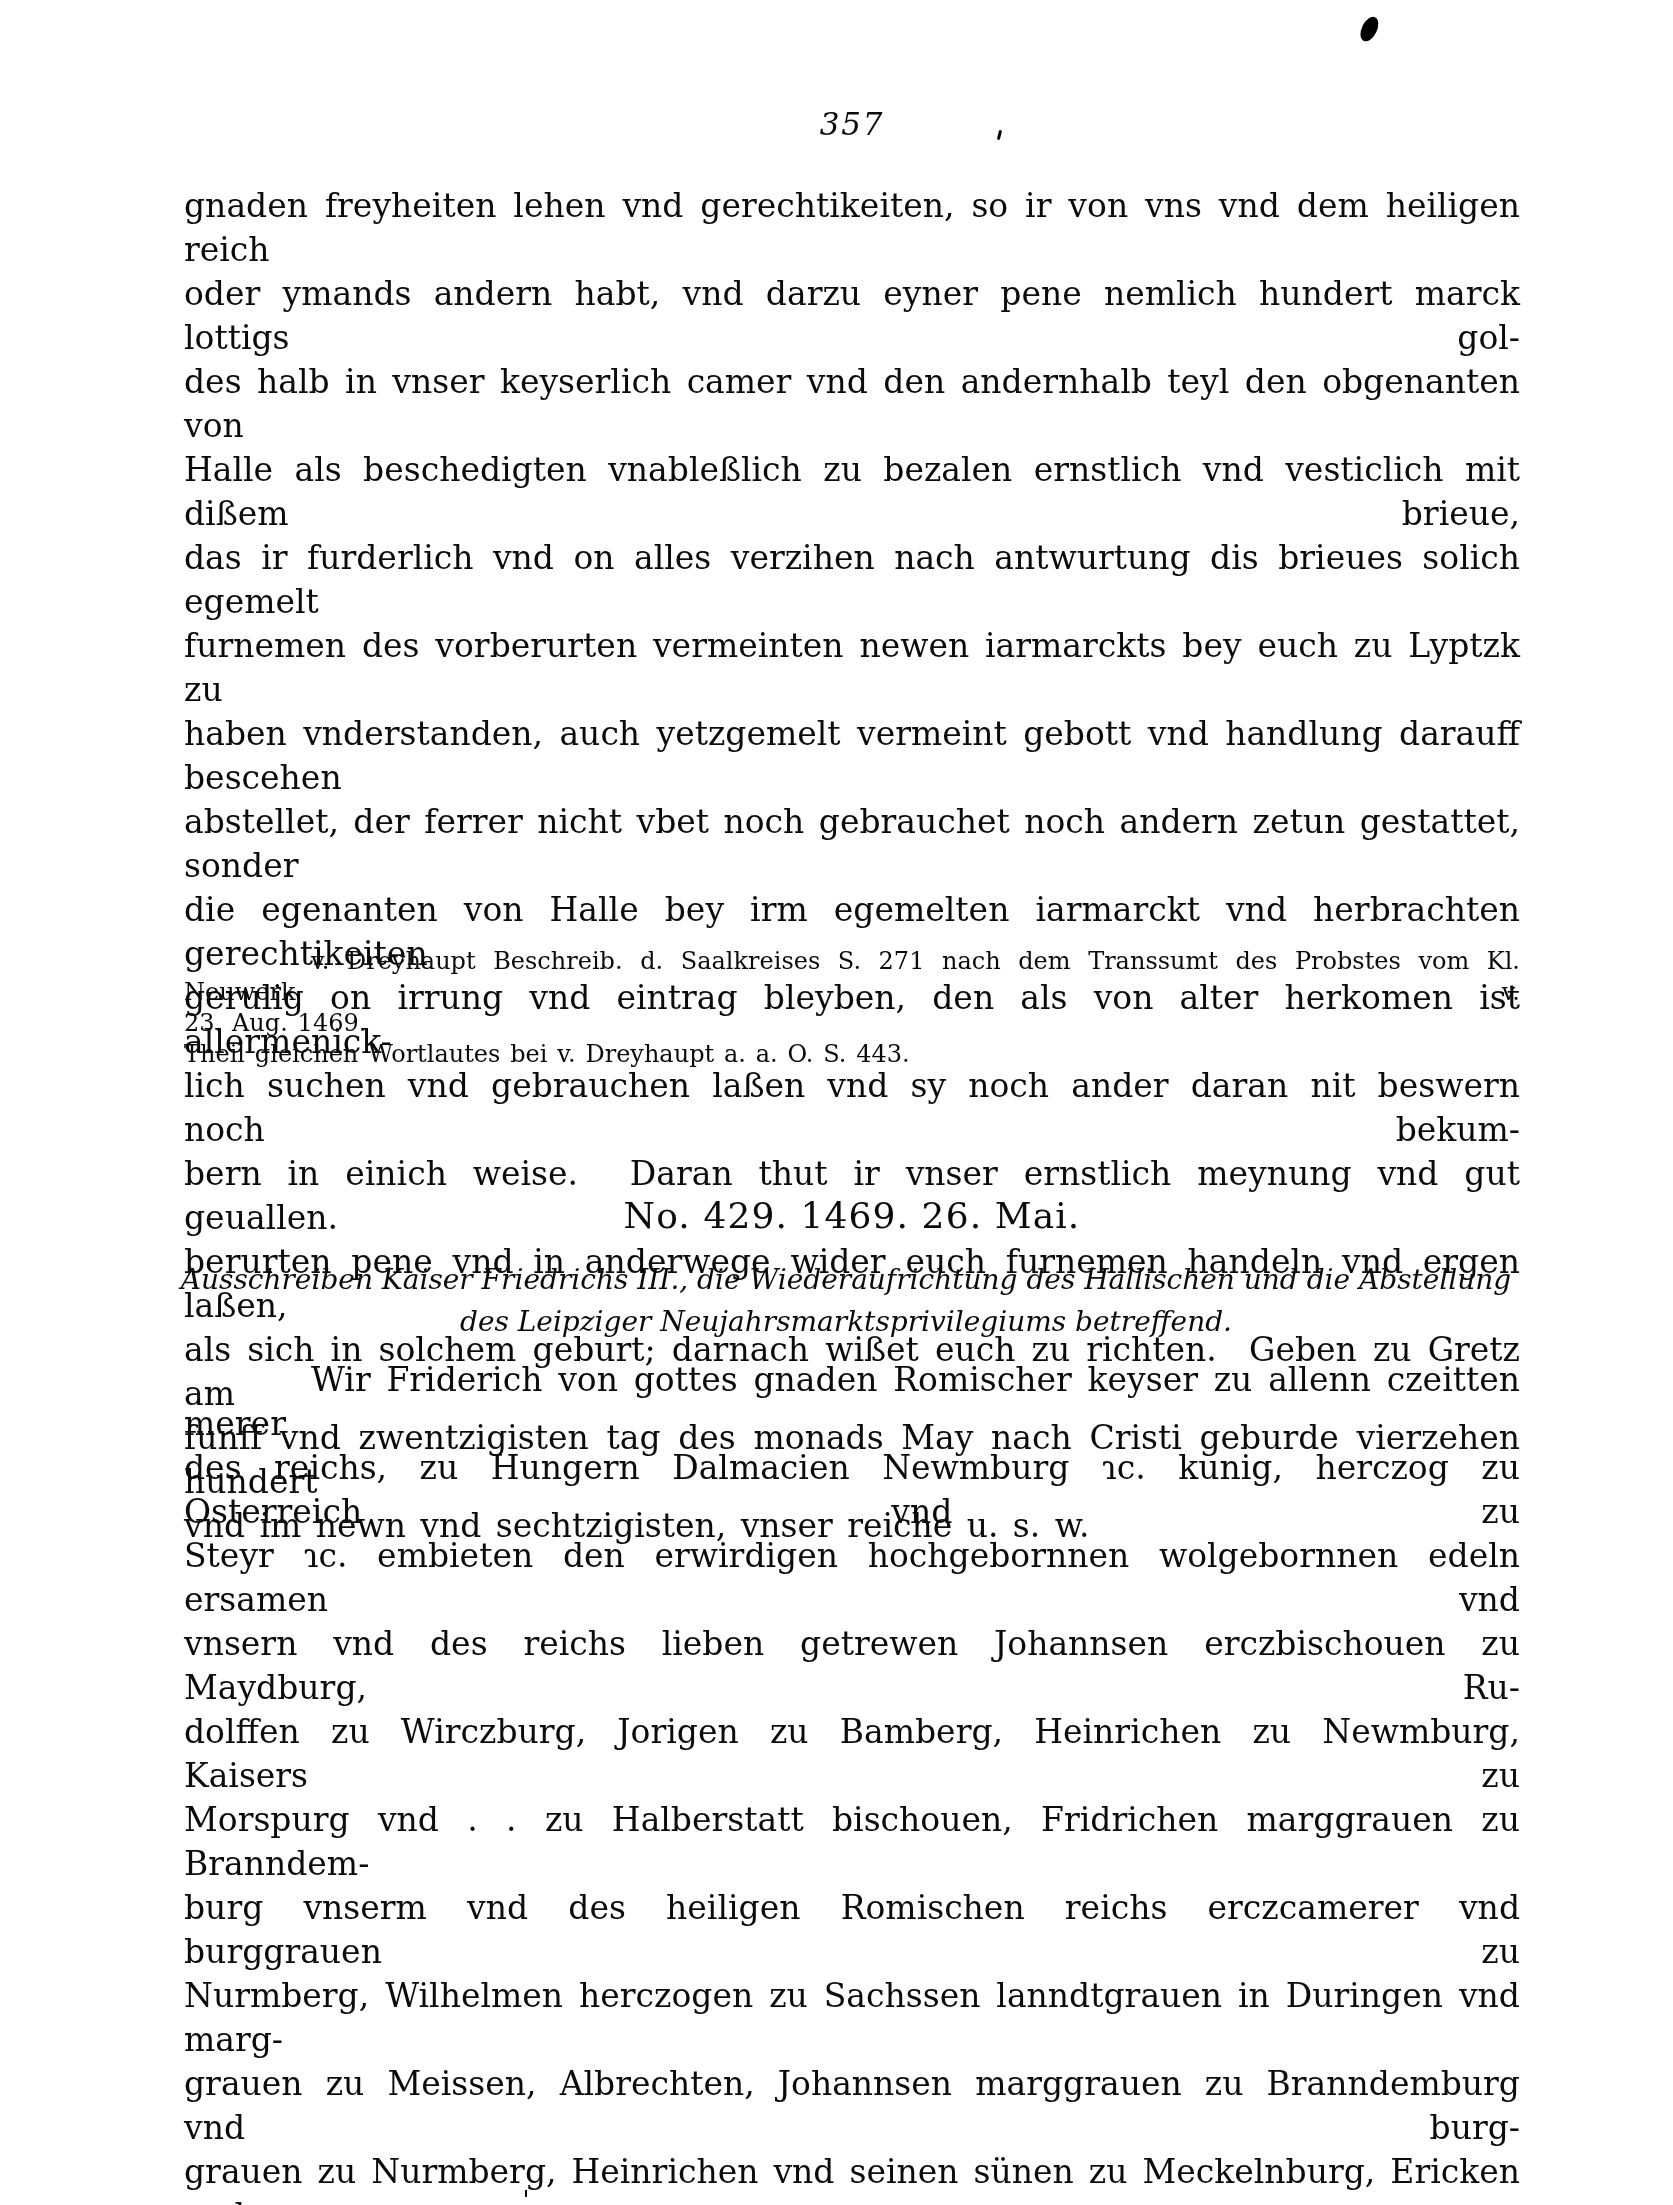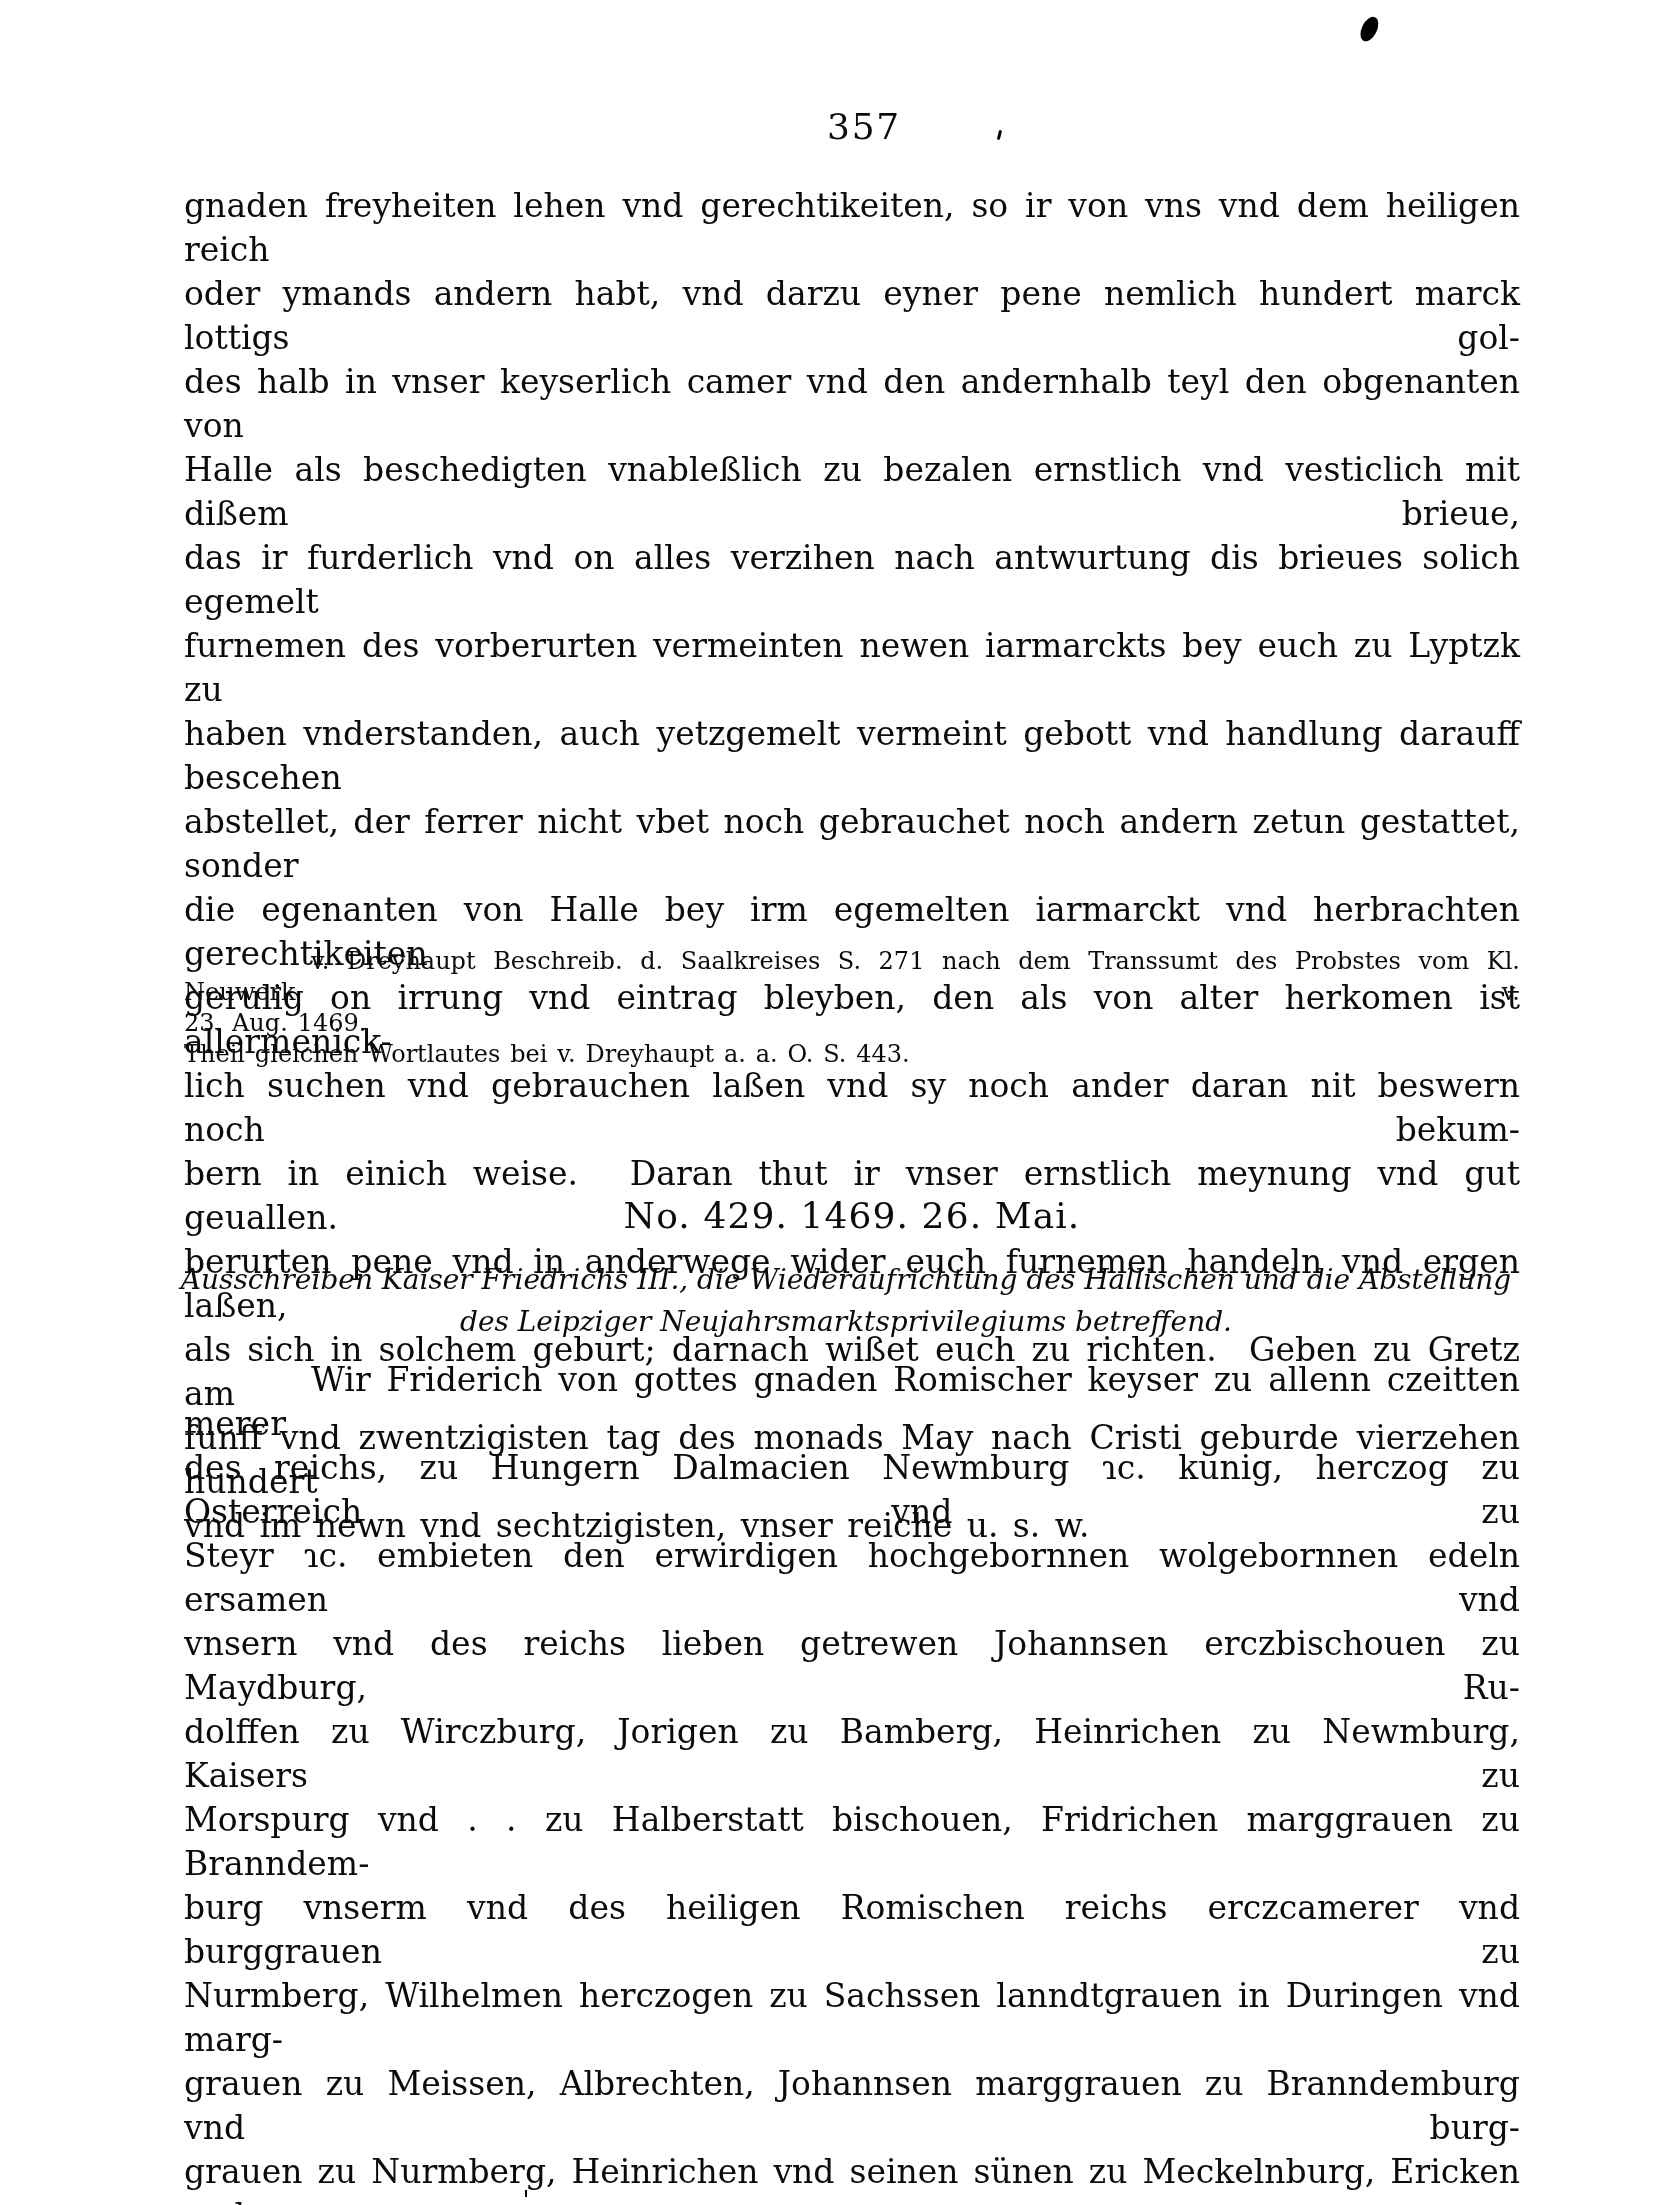--- a/index.html
+++ b/index.html
@@ -8,21 +8,21 @@
     background:#ffffff;
     position:relative;
     font-family:"DejaVu Serif","Liberation Serif",serif;
     color:#0b0b0b;
     -webkit-font-smoothing:antialiased;
   }
   .abs{position:absolute;}
   .line{white-space:pre-wrap;}
   .just{text-align:justify;text-align-last:justify;}
   .ind{text-indent:127px;}
-  #pagenum{top:106px;left:196px;width:1336px;text-align:center;font-size:36px;letter-spacing:1.7px;}
+  #pagenum{top:106px;left:184px;width:1336px;text-align:center;font-size:31px;letter-spacing:1.7px;font-style:italic;}
   #p1{top:184px;left:184px;width:1336px;font-size:33px;line-height:44px;word-spacing:3.9px;}
   #footnotes{top:946px;left:184px;width:1336px;font-size:24px;line-height:31px;word-spacing:2.2px;}
   #heading{top:1195px;left:184px;width:1336px;text-align:center;font-size:36px;letter-spacing:1.1px;}
   #subtitle{top:1259px;left:178px;width:1336px;font-size:28px;line-height:42px;font-style:italic;text-align:center;}
   #subtitle .line{text-align:center;}
   #p2{top:1358px;left:184px;width:1336px;font-size:33px;line-height:44px;word-spacing:3.9px;}
   #inkblot{top:15.6px;left:1362px;width:14.5px;height:25.6px;background:#000;border-radius:50% 50% 50% 50%;transform:rotate(26deg);}
   #speck{top:130px;left:998px;width:3.3px;height:9.5px;background:#000;border-radius:1.7px;transform:rotate(14deg);}
   #speck2{top:2190px;left:525px;width:2.2px;height:6.7px;background:#000;}
 </style>

